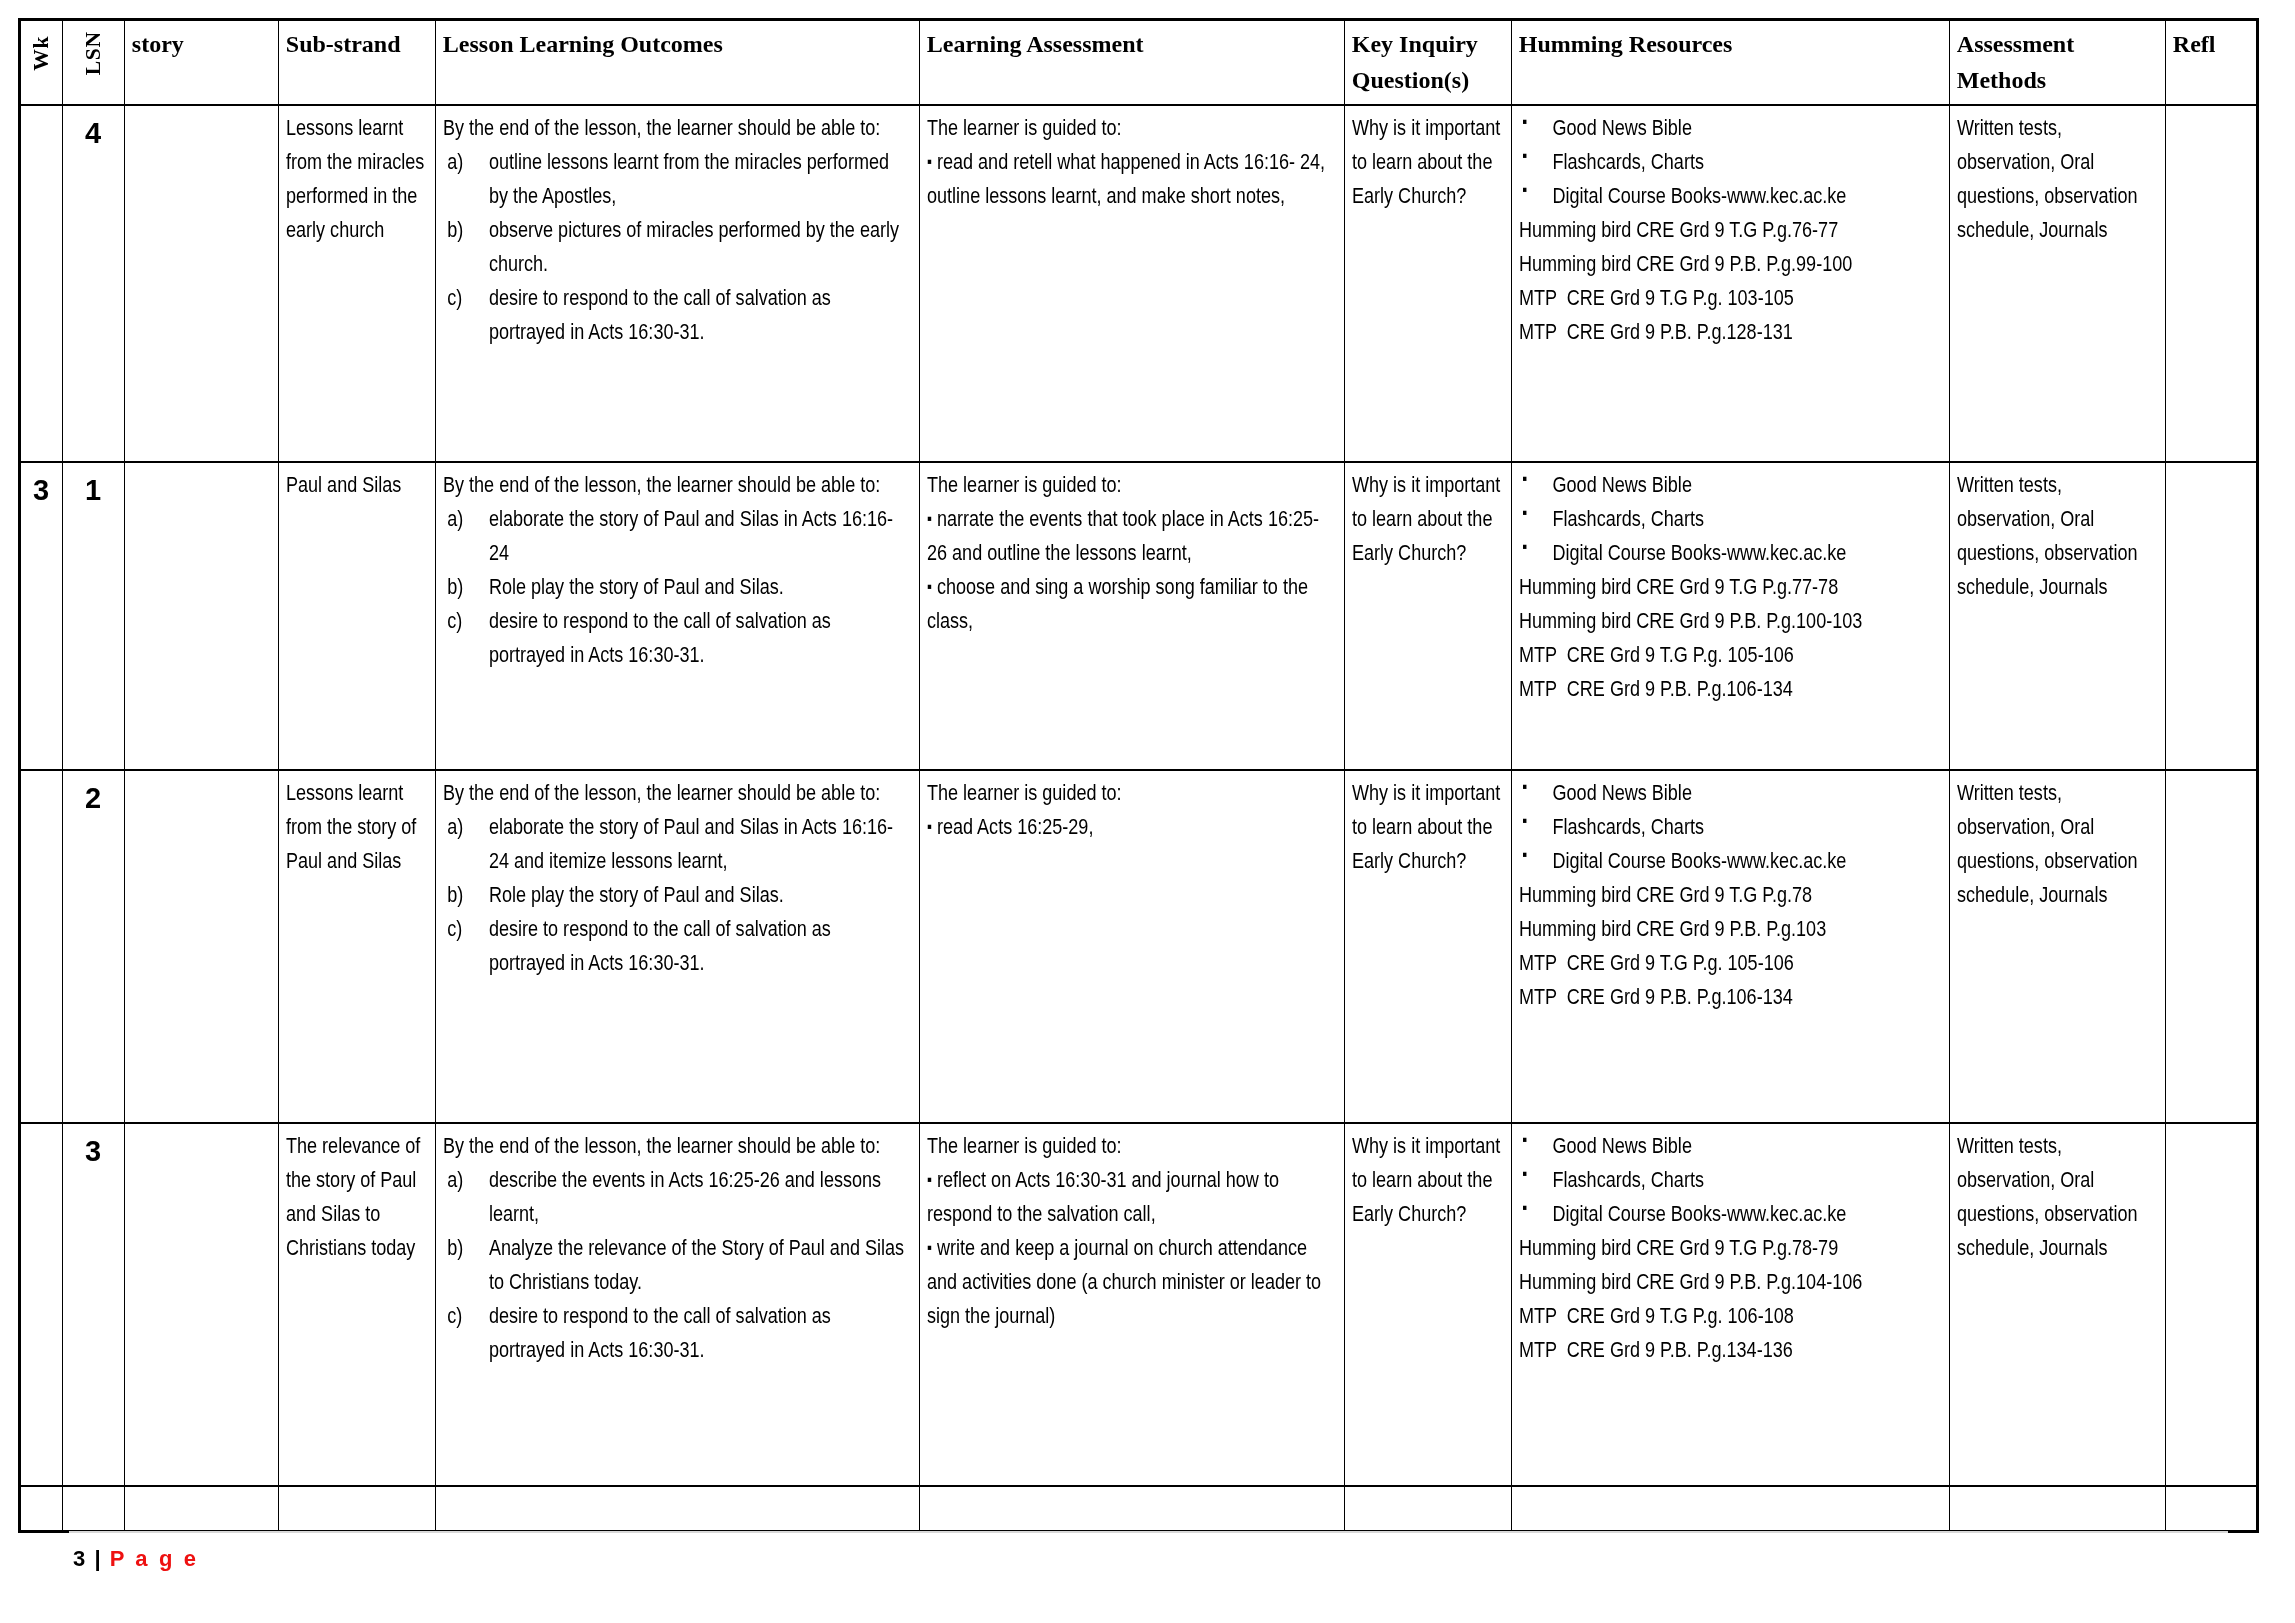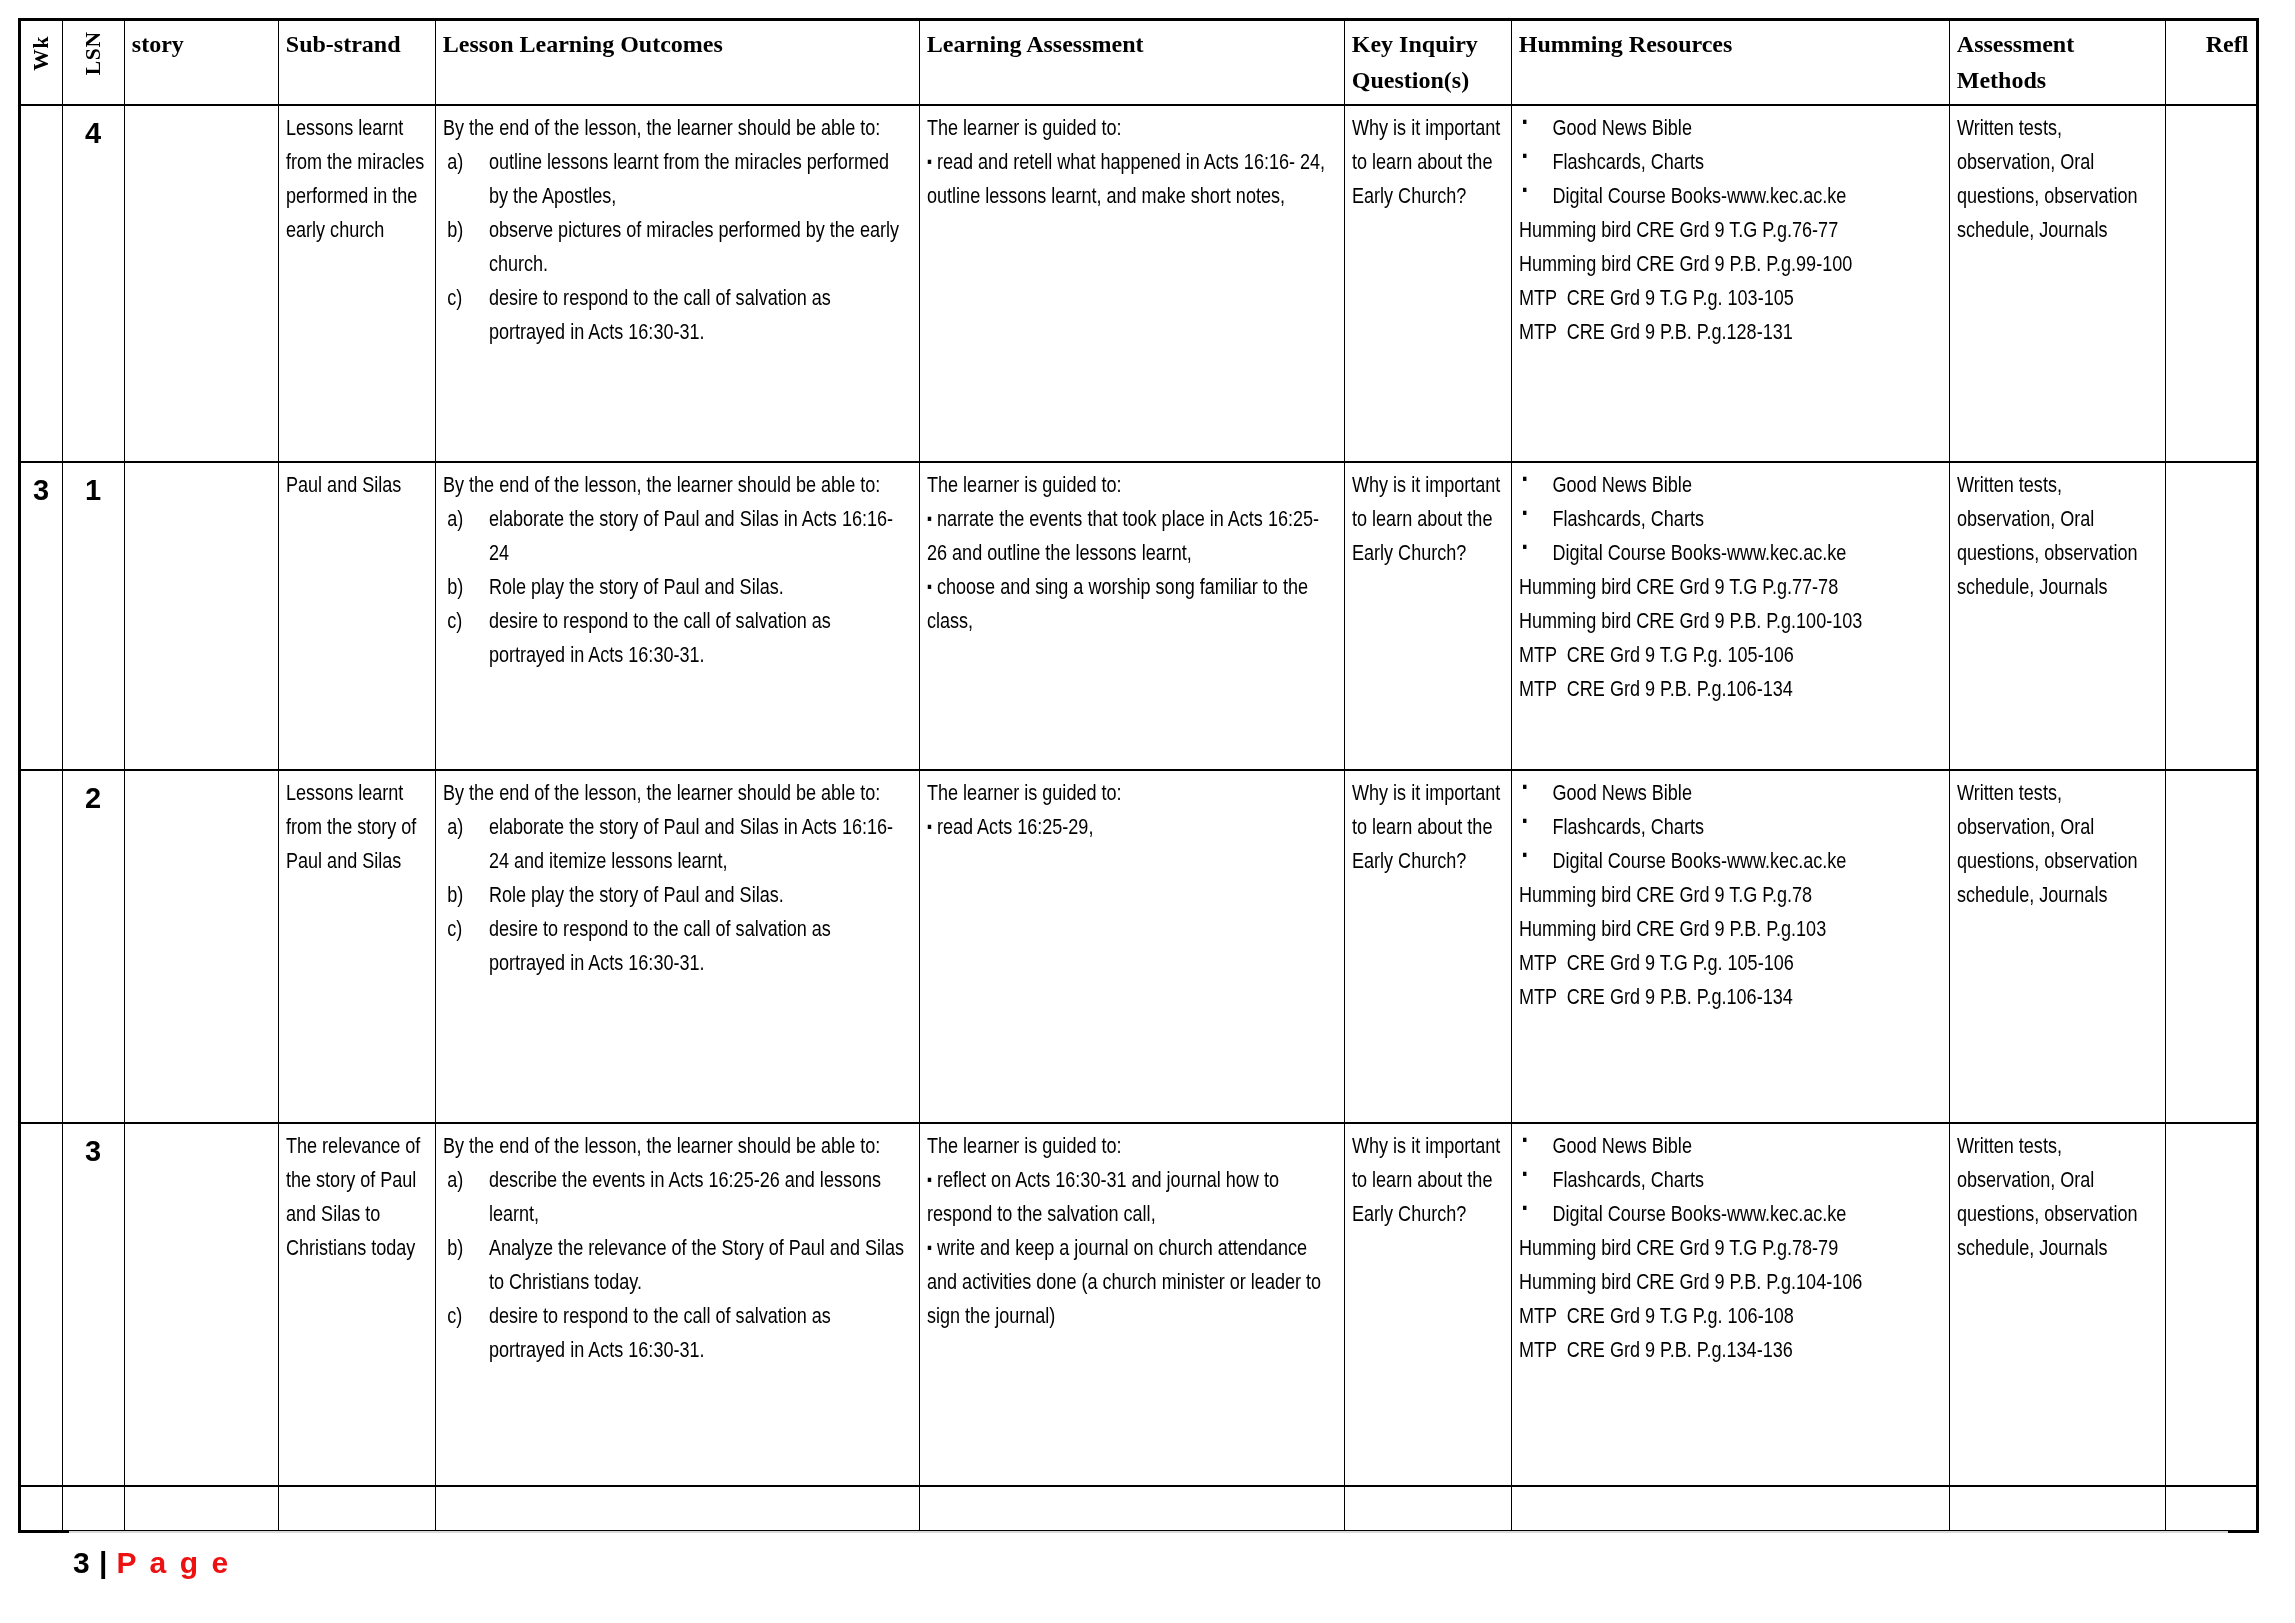--- a/index.html
+++ b/index.html
@@ -12,36 +12,36 @@
   table.sow{border:3.9px solid #000;}
   table.sow th, table.sow td{border:1.3px solid #000;vertical-align:top;padding:5.2px 7.9px 5.2px 6.5px;}
   table.sow tr > *{border-top-width:2.6px;border-bottom-width:2.6px;}
   thead th{border-bottom-width:3.3px;}
 
   thead th{font-family:"Liberation Serif",serif;font-weight:700;font-size:24px;
     text-align:left;line-height:1.5;padding:6.5px 9.2px;}
   th.vert{position:relative;}
   th.vert .vtext{position:absolute;left:0;right:0;bottom:34px;text-align:center;
     transform:rotate(-90deg);white-space:nowrap;font-size:21.6px;letter-spacing:0.7px;}
-  th.refl-h{text-align:right;padding-left:3.9px;}
+  th.refl-h{text-align:left;padding-left:3.9px;}
 
   td{font-size:22px;line-height:1.55;}
   .cin{width:122%;transform:scaleX(0.82);transform-origin:0 0;letter-spacing:0px;}
   td.num{font-weight:700;font-size:29px;text-align:center;padding-top:7.9px;}
 
   .intro{margin:0;}
   .lettered{display:grid;grid-template-columns:56px 1fr;}
   .ltr{padding-left:5.2px;}
   .exp-line .blt{font-size:17px;display:inline-block;transform:translateY(-2px);}
   .res-b{display:flex;}
   .res-b .blt2{flex:0 0 37px;padding-left:3.9px;font-size:17px;transform:translateY(-2px);}
   .res-p{white-space:pre-wrap;}
 
   .footer-rule{position:absolute;left:69px;top:1531px;width:2159px;height:2px;background:#d8d8d8;}
-  .footer{position:absolute;left:73px;top:1546px;font-size:30px;font-weight:700;
+  .footer{position:absolute;left:73px;top:1546px;font-size:22px;font-weight:700;
     font-family:"Liberation Sans",sans-serif;}
   .footer .pnum{color:#000;}
   .footer .pbar{color:#000;margin:0 9.2px;}
   .footer .plabel{letter-spacing:2.6px;}
 </style>
 </head>
 <body>
 
 <div class="page">
 

